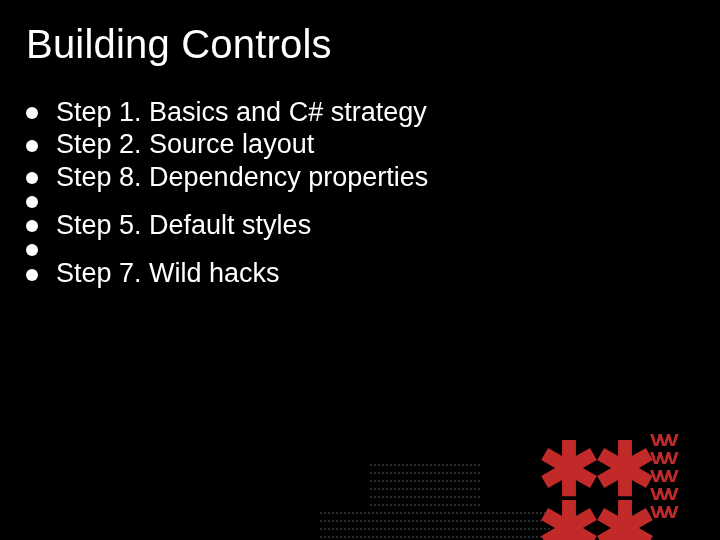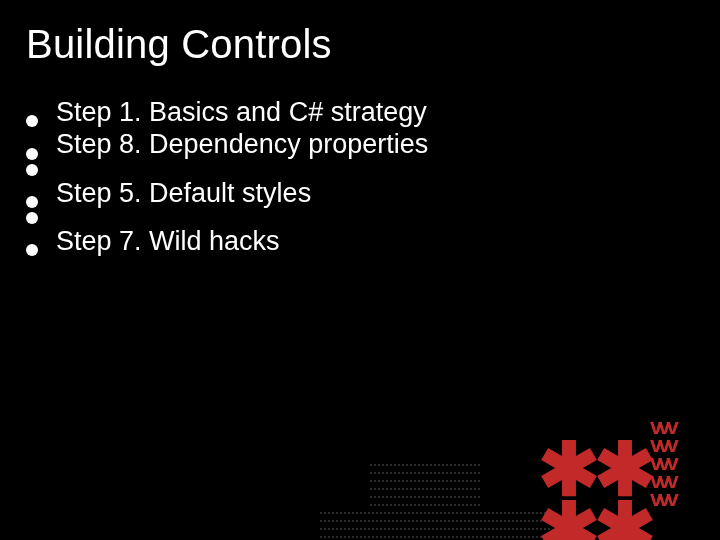--- a/index.html
+++ b/index.html
@@ -29,21 +29,21 @@
     color: #fff;
   }
   .bullets {
     position: absolute;
     top: 98px;
     left: 26px;
     right: 40px;
   }
   .bullet {
     display: flex;
-    align-items: flex-end;
+    align-items: center;
     line-height: 1.05;
     margin: 0 0 4px 0;
   }
   .dot {
     width: 12px;
     height: 12px;
     border-radius: 50%;
     background: #fff;
     flex: 0 0 auto;
     margin-right: 18px;
@@ -89,21 +89,21 @@
     font-size: 74px;
     line-height: 60px;
     letter-spacing: -6px;
     color: #c22a2a;
     font-weight: 700;
     font-family: Arial, sans-serif;
   }
   .motif .chevrons {
     position: absolute;
     right: 0px;
-    bottom: 32px;
+    bottom: 20px;
     width: 70px;
     margin-left: 24px;
   }
   .motif .chevrons .row {
     height: 18px;
     color: #c22a2a;
     font-size: 22px;
     letter-spacing: -4px;
     font-weight: 700;
     font-family: Arial, sans-serif;
@@ -115,20 +115,24 @@
 <body>
 
 <div class="slide">
 
   <div class="title">Building Controls</div>
 
   <div class="bullets">
     <div class="bullet">
       <span class="dot"></span>
       <span class="bullet-text">Step 1. Basics and C# strategy</span>
+    </div>
+    <div class="bullet">
+      <span class="dot"></span>
+      <span class="bullet-text">Step 2. Source layout</span>
     </div>
     <div class="bullet">
       <span class="dot"></span>
       <span class="bullet-text">Step 8. Dependency properties</span>
     </div>
     <div class="bullet">
       <span class="dot"></span>
     </div>
     <div class="bullet">
       <span class="dot"></span>

